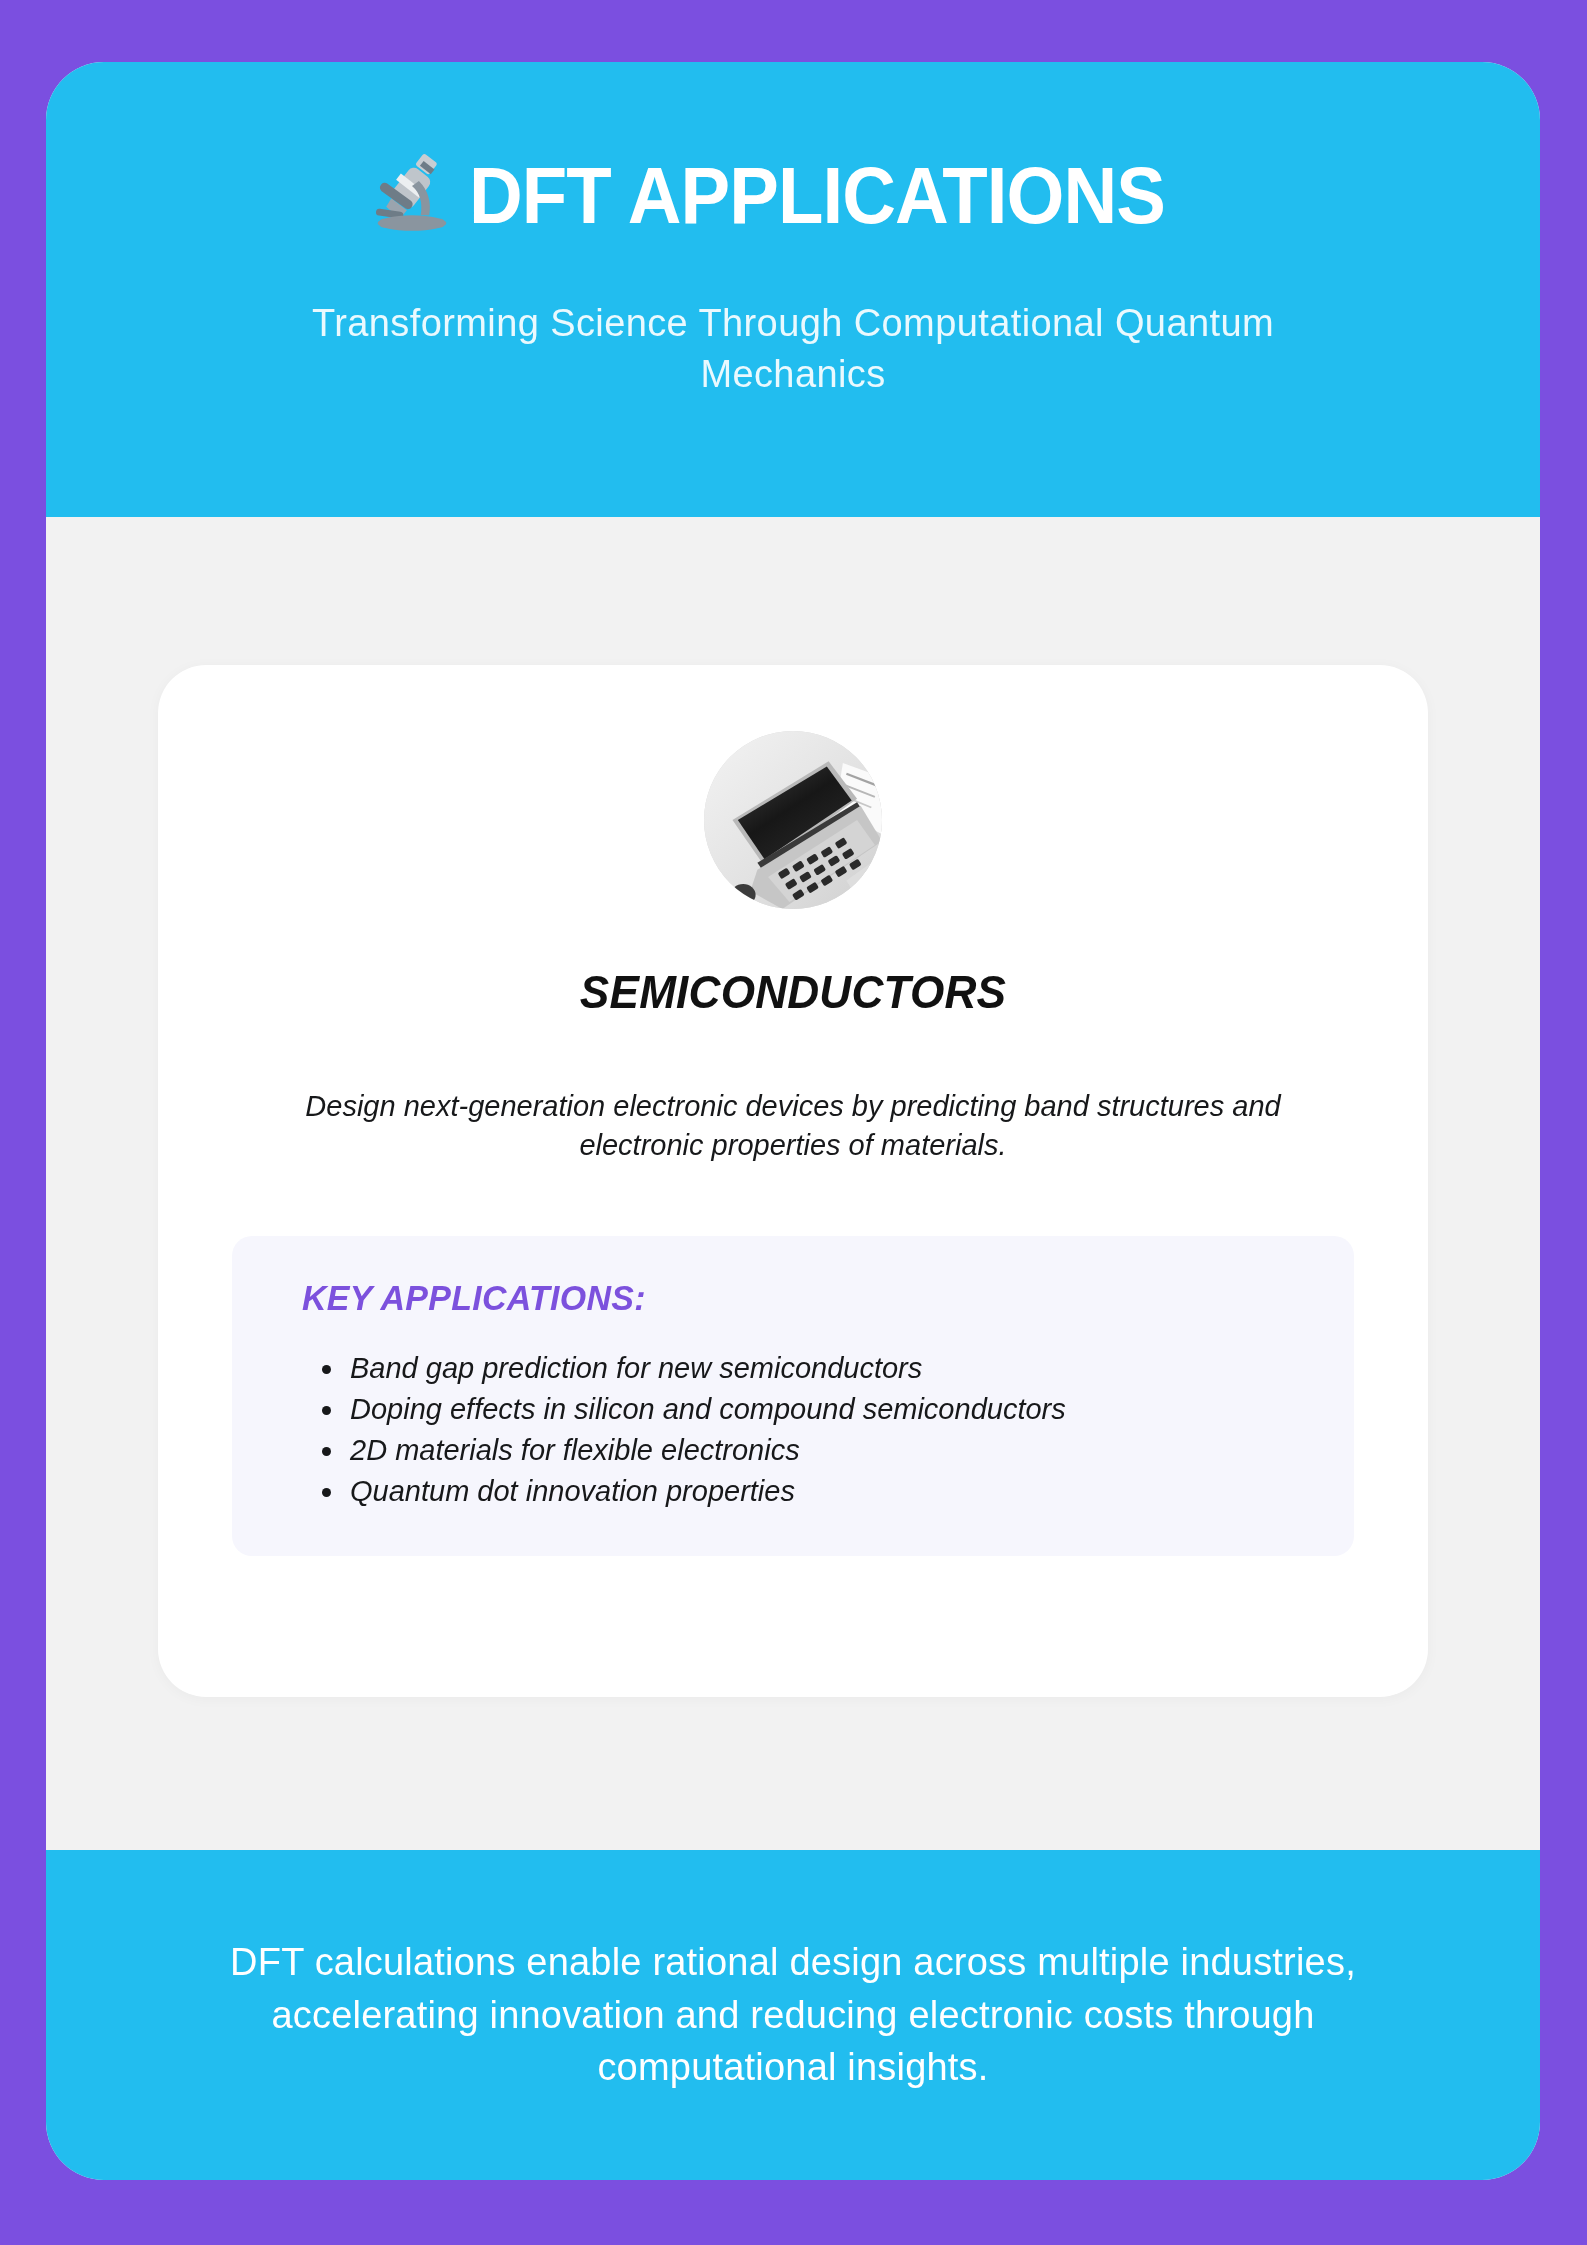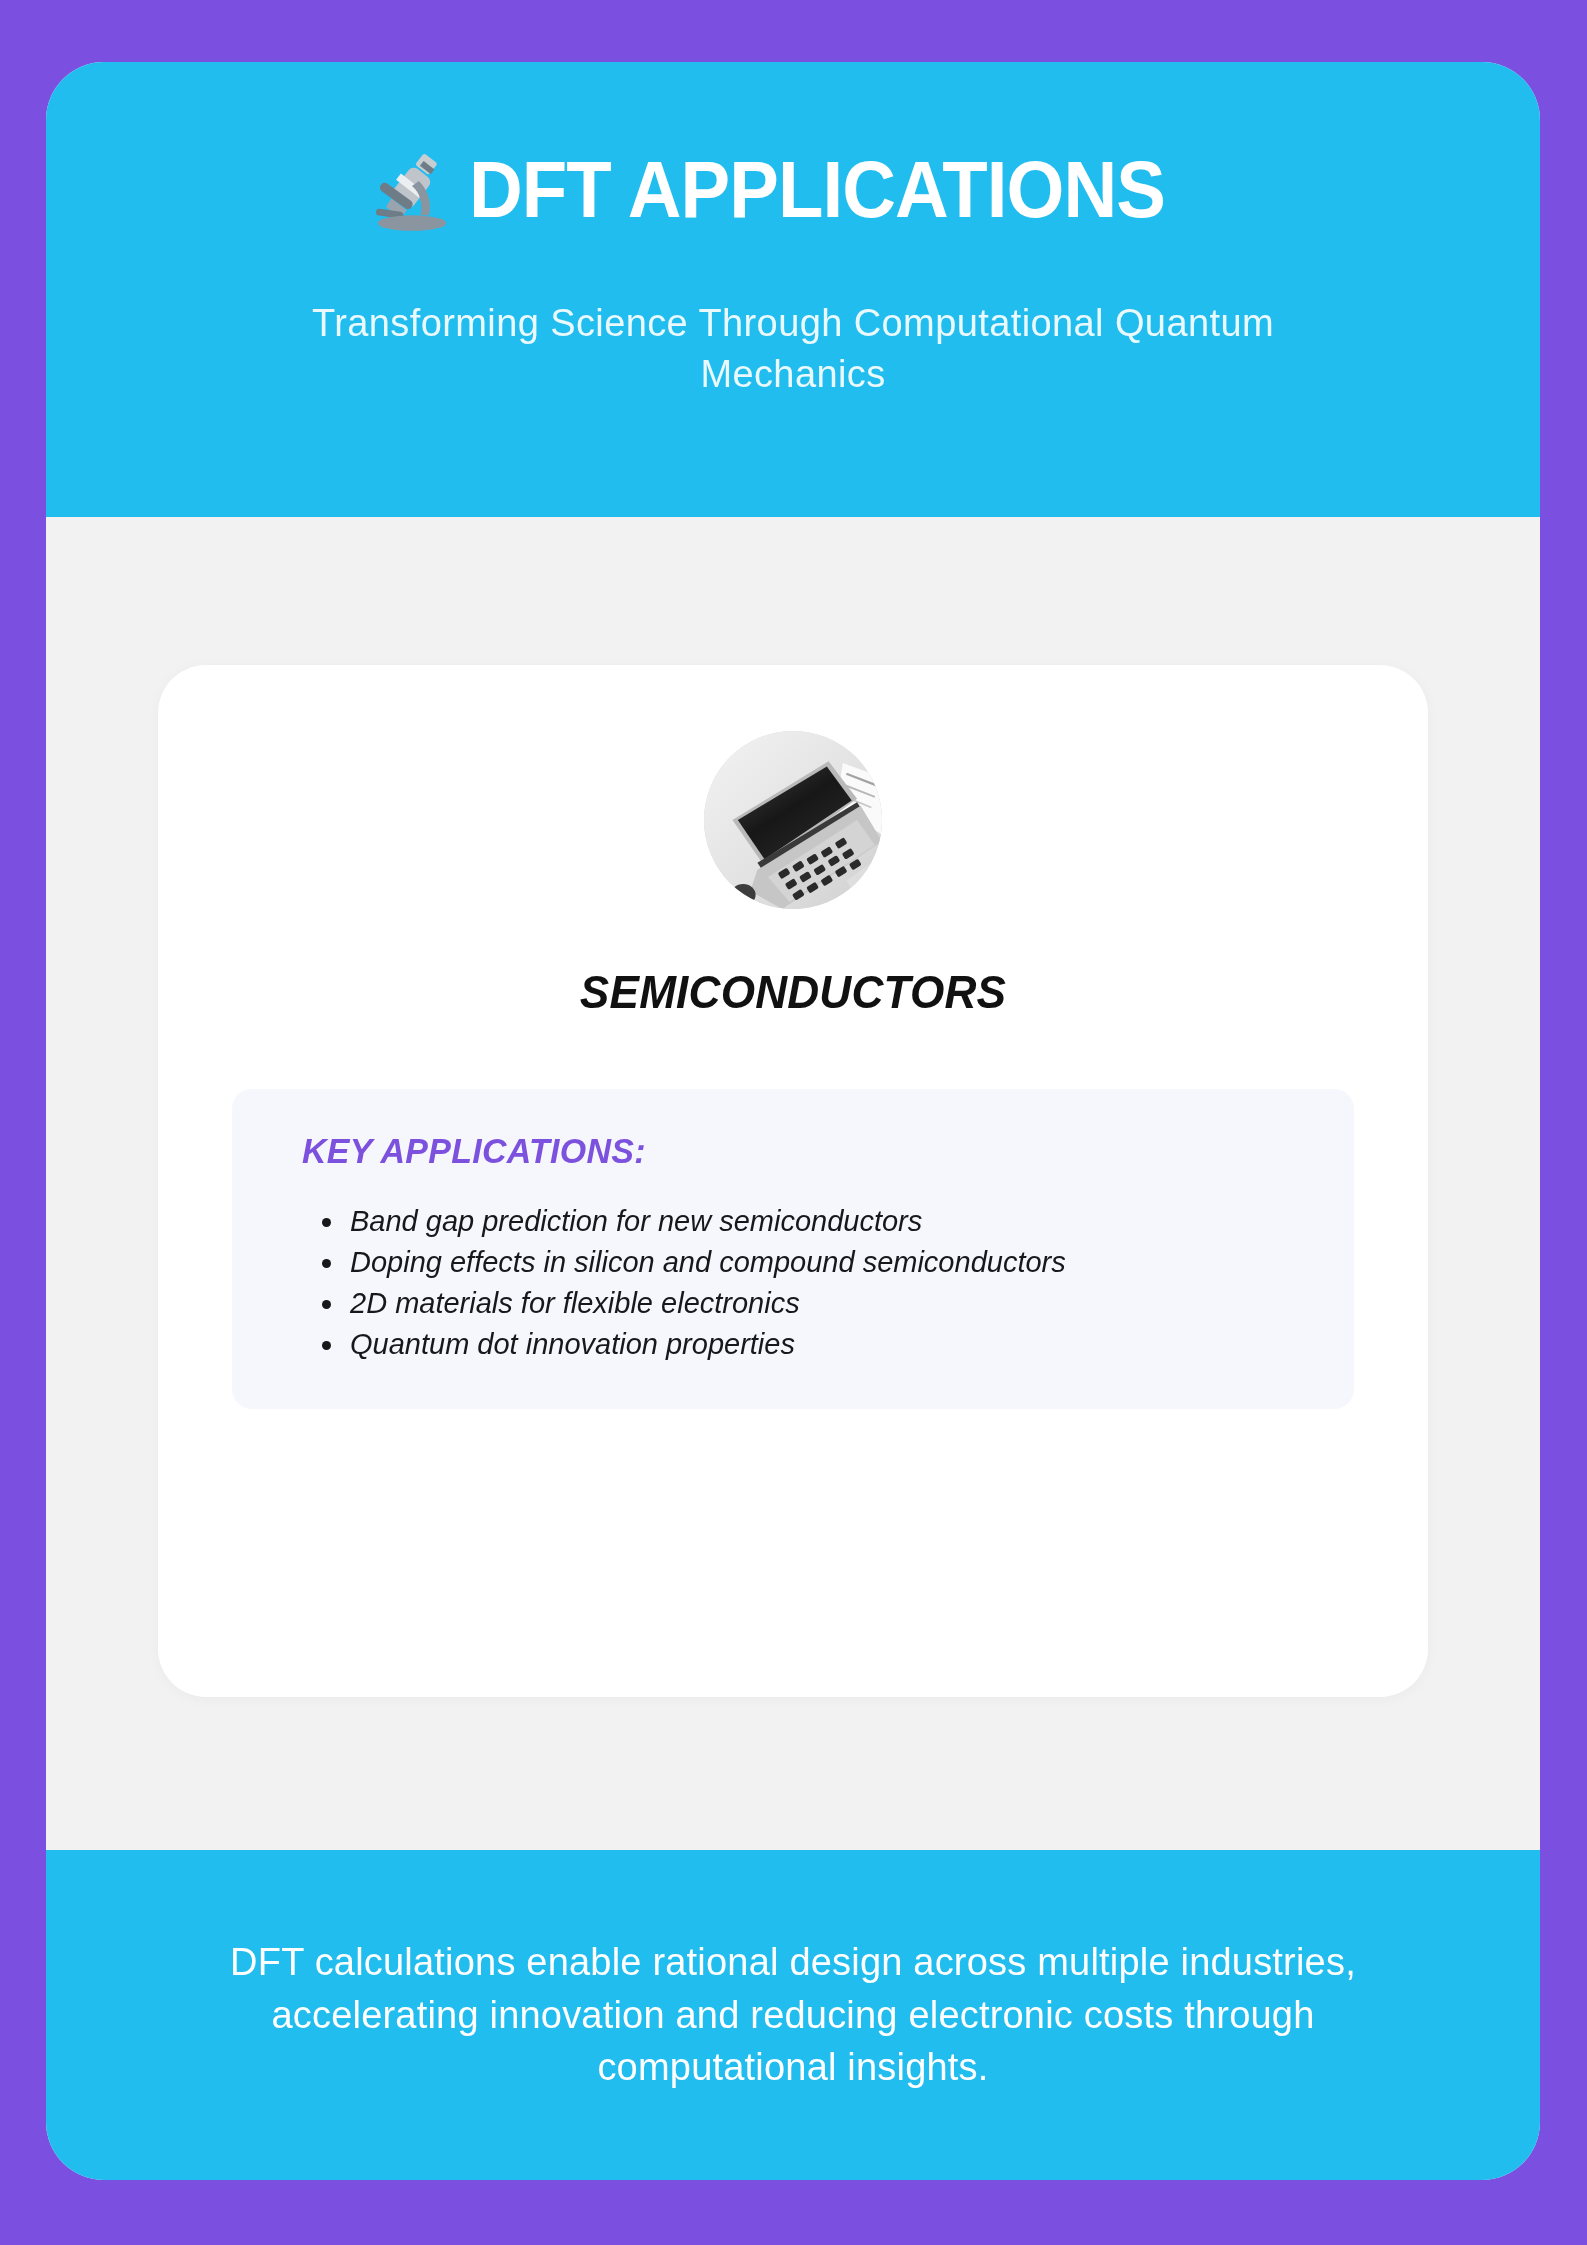--- a/index.html
+++ b/index.html
@@ -33,21 +33,21 @@
   .poster-header {
     background: #22BDEF;
     padding: 60px 70px 56px 70px;
     text-align: center;
     flex: 0 0 auto;
     min-height: 455px;
   }
 
   .title-row {
     display: flex;
-    align-items: flex-start;
+    align-items: flex-end;
     justify-content: center;
     gap: 14px;
     margin-top: 28px;
   }
 
   .microscope-icon {
     width: 86px;
     height: 86px;
     flex: 0 0 auto;
     display: block;
@@ -276,20 +276,21 @@
           </g>
 
           <path d="M80 84 L94 74 L100 82 L86 94 Z" fill="#DEDEDE"></path>
 
           <ellipse cx="22" cy="92" rx="7" ry="6" fill="#3C3C3C"></ellipse>
         </svg>
       </div>
 
       <h2 class="card-title">SEMICONDUCTORS</h2>
 
+      <p class="card-desc">Design next-generation electronic devices by predicting band structures and electronic properties of materials.</p>
 
       <div class="key-panel">
         <h3 class="key-heading">KEY APPLICATIONS:</h3>
         <ul class="key-list">
           <li>Band gap prediction for new semiconductors</li>
           <li>Doping effects in silicon and compound semiconductors</li>
           <li>2D materials for flexible electronics</li>
           <li>Quantum dot innovation properties</li>
         </ul>
       </div>

